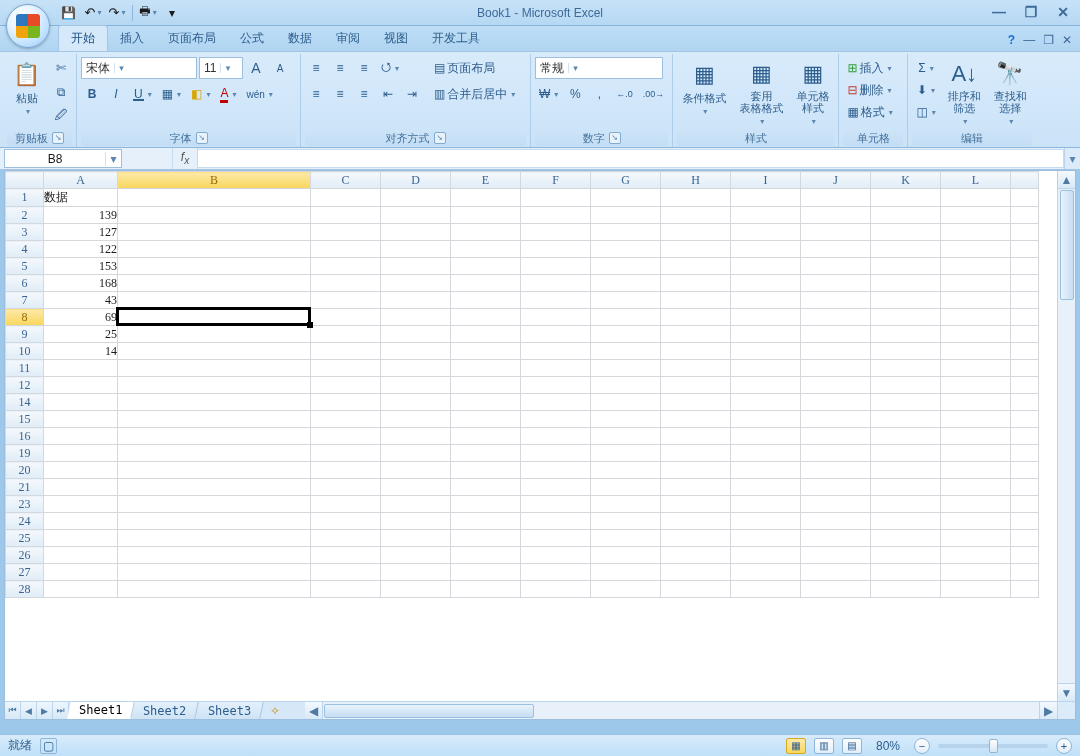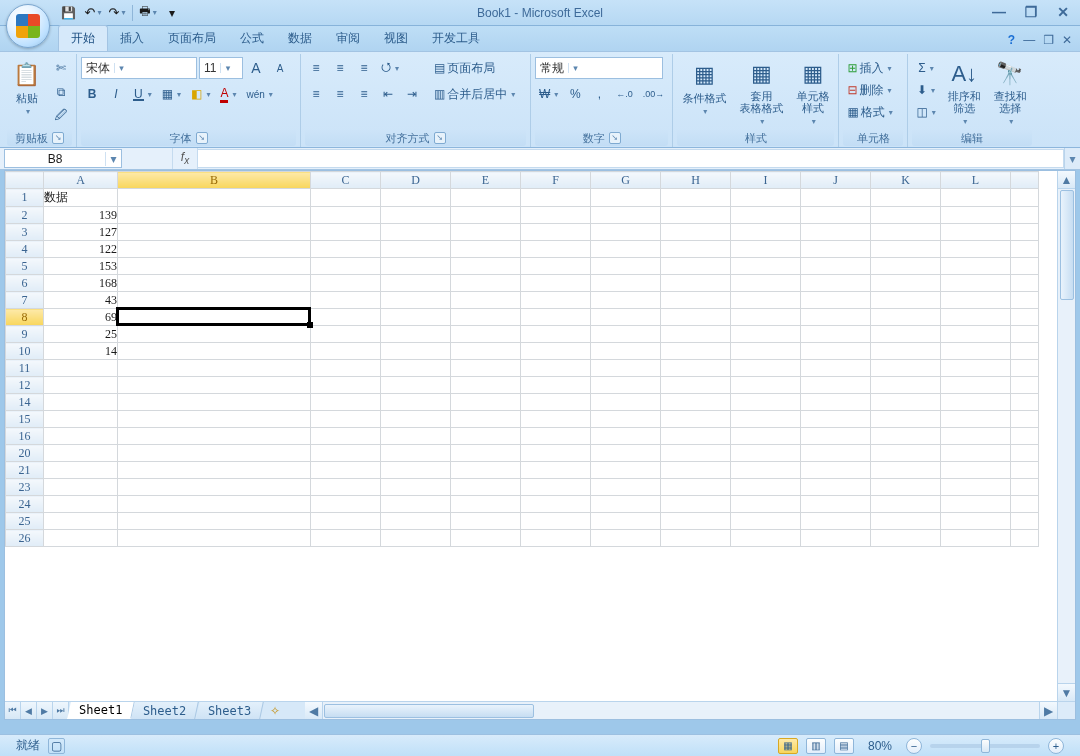--- a/index.html
+++ b/index.html
@@ -81,21 +81,21 @@
 
 
 .sheetTabs{position:absolute;left:0;bottom:0;height:18px;width:300px;background:#d6e8f8;border-top:1px solid #b9d4ec;display:flex;align-items:stretch}
 .stNav{width:16px;display:flex;align-items:center;justify-content:center;color:#4f7aa4;border-right:1px solid #b9d4ec;font-size:9px;background:linear-gradient(#eef6fd,#d7e8f6)}
 .sTab{padding:1px 10px;font-family:Consolas,monospace;color:#2d5d8c;border-right:1px solid #a9c7e3;background:linear-gradient(#e3f0fb,#cfe3f5);display:flex;align-items:center;font-size:12px;transform:skewX(-12deg)}
 .sTab span{transform:skewX(12deg)}
 .sTab.active{background:#fff;color:#000;border-bottom:1px solid #fff}
 .sTabNew{width:26px;display:flex;align-items:center;justify-content:center;color:#c79a2d}
 
 
-.statusBar{position:absolute;left:0;right:0;bottom:0;height:22px;background:linear-gradient(#d8ebfb,#bfe0f8);border-top:1px solid #9cc0e1;display:flex;align-items:center;padding:0 16px;color:#2d5d8c;gap:8px}
+.statusBar{position:absolute;left:0;right:0;bottom:0;height:22px;background:linear-gradient(#d8ebfb,#bfe0f8);border-top:1px solid #9cc0e1;display:flex;align-items:center;padding:0 8px;color:#2d5d8c;gap:8px}
 .statusBar .spacer{flex:1}
 .viewBtn{width:20px;height:16px;border:1px solid #8fb6d9;display:flex;align-items:center;justify-content:center;font-size:10px;border-radius:2px;background:linear-gradient(#fdfefe,#e2eefb)}
 .viewBtn.active{background:linear-gradient(#fde9a9,#f8d65b);border-color:#d8a823}
 .zoomTrack{width:110px;height:4px;background:#b7d3ec;position:relative;border-radius:2px}
 .zoomTrack::before{content:"";position:absolute;left:50%;top:-3px;width:1px;height:10px;background:#8fb6d9}
 .zoomThumb{position:absolute;left:50%;top:-5px;width:9px;height:14px;margin-left:-4px;background:linear-gradient(#fdfdfd,#d7e8f6);border:1px solid #8fb6d9;border-radius:2px}
 .zoomBtn{width:16px;height:16px;border:1px solid #8fb6d9;border-radius:8px;display:flex;align-items:center;justify-content:center;font-size:11px;background:linear-gradient(#fdfefe,#e2eefb)}
 
 
 .i{display:inline-block}
@@ -646,20 +646,36 @@
             <td class=""></td>
             <td class=""></td>
             <td class=""></td>
             <td class=""></td>
             <td class=""></td>
             <td class=""></td>
             <td class=""></td>
             <td></td>
           </tr>
           <tr>
+            <th class="rowHdr">19</th>
+            <td class=""></td>
+            <td class=""></td>
+            <td class=""></td>
+            <td class=""></td>
+            <td class=""></td>
+            <td class=""></td>
+            <td class=""></td>
+            <td class=""></td>
+            <td class=""></td>
+            <td class=""></td>
+            <td class=""></td>
+            <td class=""></td>
+            <td></td>
+          </tr>
+          <tr>
             <th class="rowHdr">20</th>
             <td class=""></td>
             <td class=""></td>
             <td class=""></td>
             <td class=""></td>
             <td class=""></td>
             <td class=""></td>
             <td class=""></td>
             <td class=""></td>
             <td class=""></td>
@@ -727,20 +743,52 @@
             <td class=""></td>
             <td class=""></td>
             <td class=""></td>
             <td class=""></td>
             <td class=""></td>
             <td class=""></td>
             <td></td>
           </tr>
           <tr>
             <th class="rowHdr">26</th>
+            <td class=""></td>
+            <td class=""></td>
+            <td class=""></td>
+            <td class=""></td>
+            <td class=""></td>
+            <td class=""></td>
+            <td class=""></td>
+            <td class=""></td>
+            <td class=""></td>
+            <td class=""></td>
+            <td class=""></td>
+            <td class=""></td>
+            <td></td>
+          </tr>
+          <tr>
+            <th class="rowHdr">27</th>
+            <td class=""></td>
+            <td class=""></td>
+            <td class=""></td>
+            <td class=""></td>
+            <td class=""></td>
+            <td class=""></td>
+            <td class=""></td>
+            <td class=""></td>
+            <td class=""></td>
+            <td class=""></td>
+            <td class=""></td>
+            <td class=""></td>
+            <td></td>
+          </tr>
+          <tr>
+            <th class="rowHdr">28</th>
             <td class=""></td>
             <td class=""></td>
             <td class=""></td>
             <td class=""></td>
             <td class=""></td>
             <td class=""></td>
             <td class=""></td>
             <td class=""></td>
             <td class=""></td>
             <td class=""></td>

